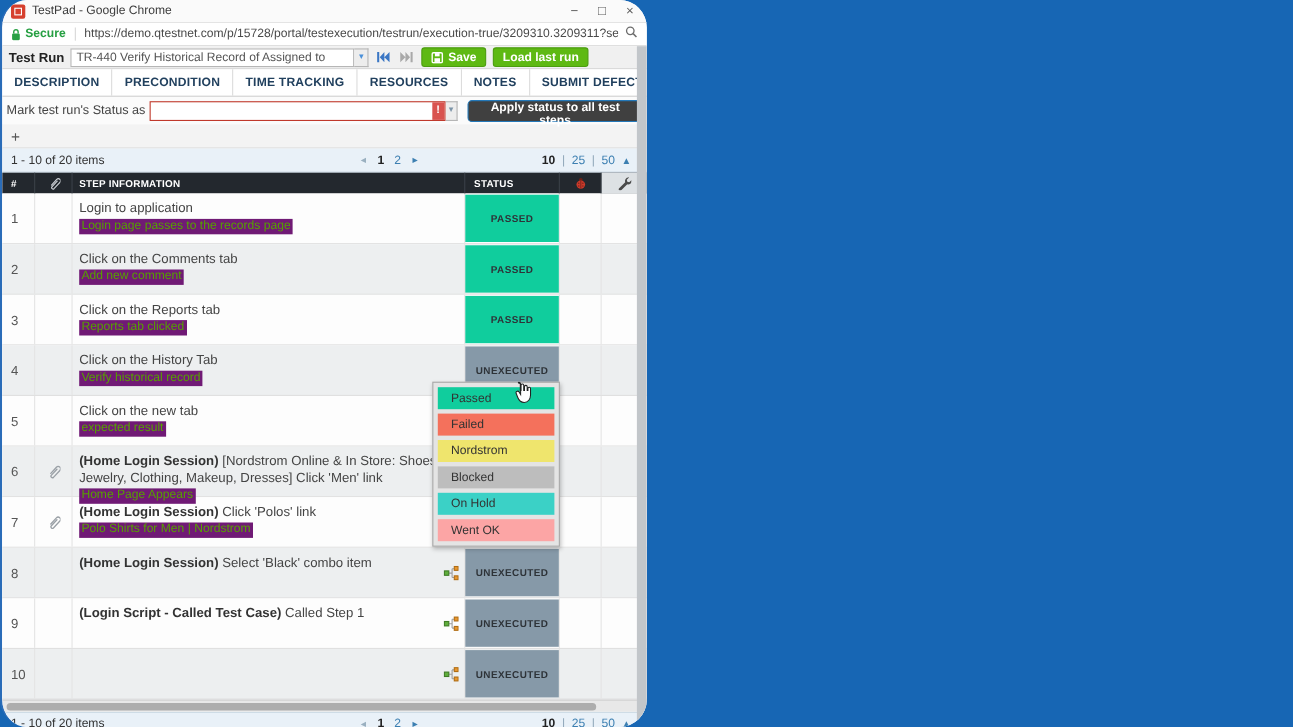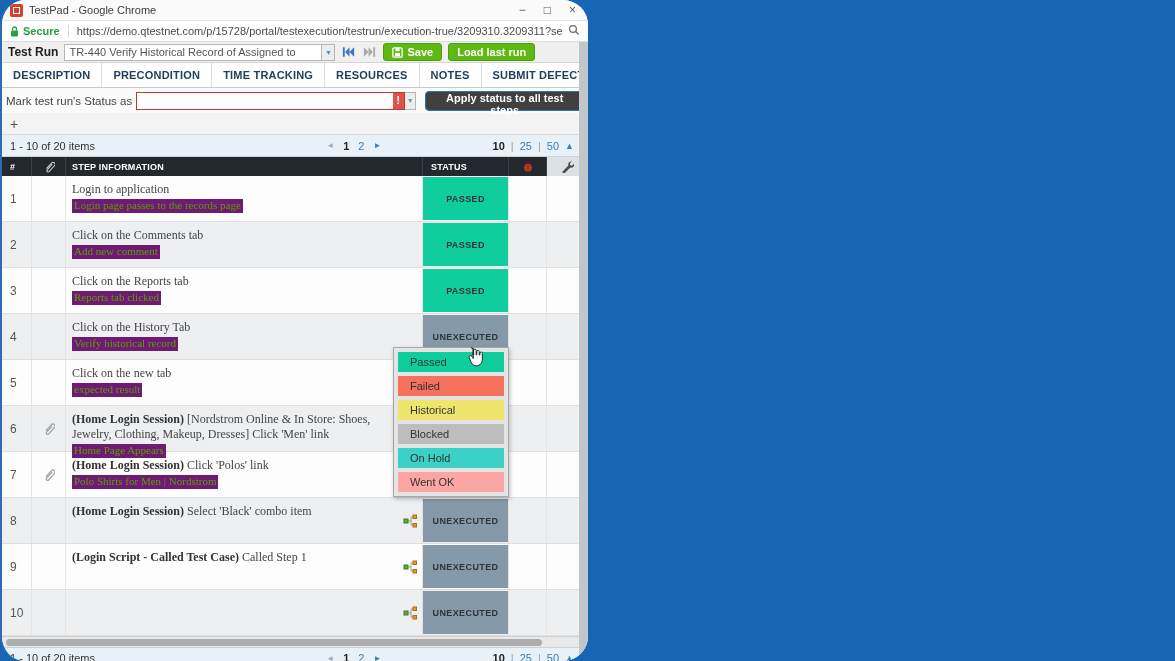--- a/index.html
+++ b/index.html
@@ -81,21 +81,21 @@
   .col-bug   { width:38px; justify-content:center; flex:none; }
   .col-tool  { flex:1; justify-content:center; }
   .gh-cell.col-tool { background:#dde1e4; border-right:none; }
 
   .grid-body { background:#fff; }
   .row { display:flex; height:46px; border-bottom:1px solid #e0e0e0; background:#fdfdfd; }
   .row.alt { background:#edeff0; }
   .cell { border-right:1px solid #e4e4e4; position:relative; }
   .cell-num { width:30px; display:flex; align-items:center; padding-left:8px; font-size:12px; color:#555; flex:none; }
   .cell-clip { width:34px; display:flex; align-items:center; justify-content:center; flex:none; }
-  .cell-step { width:357px; padding:6px 20px 16px 6px; font-size:12px; color:#444; line-height:1.25; flex:none;font-family:Liberation Serif, serif; }
+  .cell-step { width:357px; padding:6px 20px 16px 6px; font-size:12px; color:#444; line-height:1.25; flex:none; }
   .step-prefix { font-weight:bold; color:#333; }
   .expected { display:inline-block; margin-top:2px; background:#701a75; color:#56a100; font-size:11px; padding:0 2px; }
   .call-icon { position:absolute; right:5px; top:50%; margin-top:-7px; }
   .cell-status { width:86px; flex:none; cursor:pointer; }
   .status-pill { position:absolute; left:0; right:0; top:1px; bottom:1px; display:flex; align-items:center;
                  justify-content:center; font-size:9px; font-weight:bold; letter-spacing:.4px; color:#2e3338; }
   .cell-bug { width:38px; flex:none; }
   .cell-tool { flex:1; border-right:none; }
 
   
@@ -493,21 +493,21 @@
         <span class="pg-size">25</span>
         <span class="pg-sep">|</span>
         <span class="pg-size">50</span>
         <span class="pg-refresh">▲</span>
       </span>
     </div>
 
     <div class="status-menu">
       <div class="menu-item" style="background: rgb(16, 205, 157);">Passed</div>
       <div class="menu-item" style="background: rgb(244, 113, 92);">Failed</div>
-      <div class="menu-item" style="background: rgb(239, 229, 109);">Historical</div>
+      <div class="menu-item" style="background: rgb(239, 229, 109);">Nordstrom</div>
       <div class="menu-item" style="background: rgb(189, 189, 189);">Blocked</div>
       <div class="menu-item" style="background: rgb(59, 209, 198);">On Hold</div>
       <div class="menu-item" style="background: #fca5a5;">Went OK</div>
     </div>
 
     <span class="cursor-hand">
       <svg width="19" height="22" viewBox="0 0 28 32">
           <path d="M10 2c1 0 1.8.8 1.8 1.8V13h1V6.2c0-1 .8-1.8 1.8-1.8s1.8.8 1.8 1.8V13h1V8c0-1 .8-1.8 1.8-1.8S21 7 21 8v5h1v-2.6c0-1 .8-1.8 1.8-1.8s1.7.8 1.7 1.8V19c0 5.5-3.2 10-8.5 10-4.6 0-7-2.6-8.6-6.6l-2.2-5.6c-.5-1.3.2-2.5 1.4-2.8 1-.3 2.1.2 2.7 1.2l1.9 3V3.8C8.2 2.8 9 2 10 2z" fill="#fff" stroke="#222" stroke-width="1.4"></path>
         </svg>
     </span>

